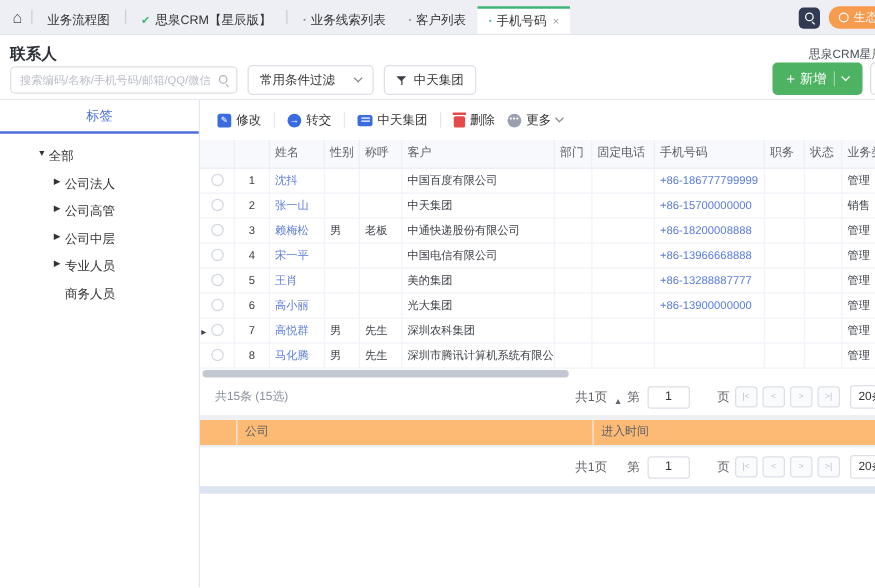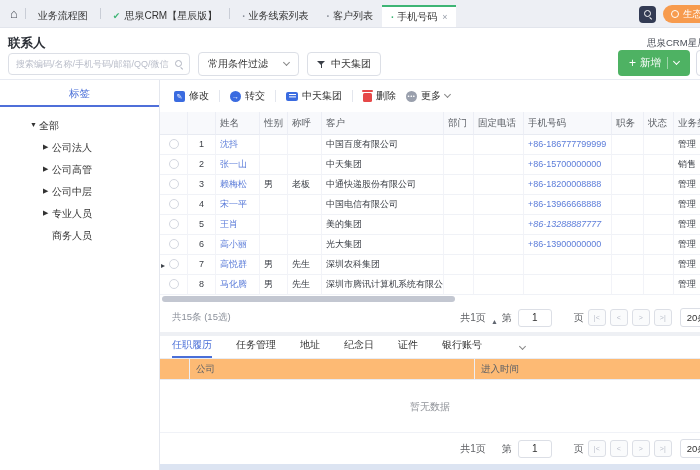--- a/index.html
+++ b/index.html
@@ -307,21 +307,21 @@
         </div>
         <div class="trow">
           <div class="td center" style="width: 28px;"><span class="radio"></span></div>
           <div class="td center" style="width: 28px;">5</div>
           <div class="td" style="width: 44px;"><span class="link">王肖</span></div>
           <div class="td" style="width: 28px;"></div>
           <div class="td" style="width: 34px;"></div>
           <div class="td" style="width: 122px;"><span>美的集团</span></div>
           <div class="td" style="width: 30px;"></div>
           <div class="td" style="width: 50px;"></div>
-          <div class="td" style="width: 88px; font-style: italic;"><span class="link">+86-13288887777</span></div>
+          <div class="td" style="width: 88px;"><span class="link">+86-13288887777</span></div>
           <div class="td" style="width: 32px;"></div>
           <div class="td" style="width: 30px;"></div>
           <div class="td" style="width: 60px;"><span>管理</span></div>
         </div>
         <div class="trow">
           <div class="td center" style="width: 28px;"><span class="radio"></span></div>
           <div class="td center" style="width: 28px;">6</div>
           <div class="td" style="width: 44px;"><span class="link">高小丽</span></div>
           <div class="td" style="width: 28px;"></div>
           <div class="td" style="width: 34px;"></div>
@@ -378,37 +378,27 @@
           <button class="pg-btn">|&lt;</button>
           <button class="pg-btn">&lt;</button>
           <button class="pg-btn">&gt;</button>
           <button class="pg-btn">&gt;|</button>
           <div class="pg-size">20条/页</div>
         </div>
       </div>
 
     <div class="gap"></div>
 
-    <div class="dtabs" id="dtabs">
-        <div class="dtab active">任职履历</div>
-        <div class="dtab">任务管理</div>
-        <div class="dtab">地址</div>
-        <div class="dtab">纪念日</div>
-        <div class="dtab">证件</div>
-        <div class="dtab">银行账号</div>
-        <span class="chev"></span>
-      </div>
 
     <div class="dhead">
       <div class="dh-cell" style="width:30px"></div>
       <div class="dh-cell" style="width:285px">公司</div>
       <div class="dh-cell" style="width:225px;border-right:none">进入时间</div>
     </div>
 
-    <div class="dempty">暂无数据</div>
 
     <div class="pager bottom" id="pager-bottom">
         <div class="pg-right">
           <span class="pg-txt">共1页</span>
           <span class="pg-txt">第</span>
           <div class="pg-input">1</div>
           <span class="pg-txt">页</span>
           <button class="pg-btn">|&lt;</button>
           <button class="pg-btn">&lt;</button>
           <button class="pg-btn">&gt;</button>

